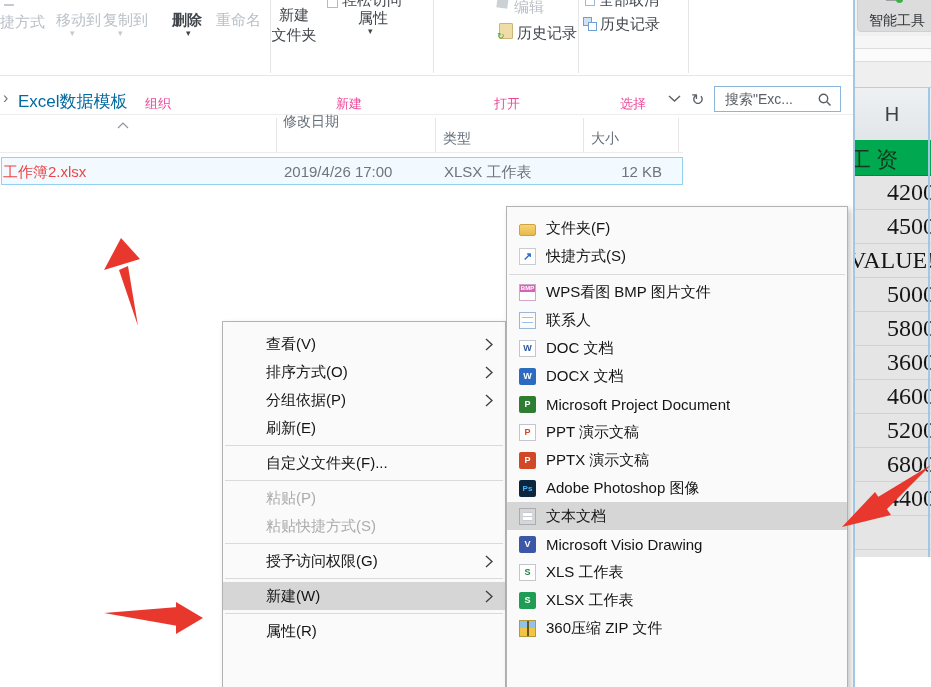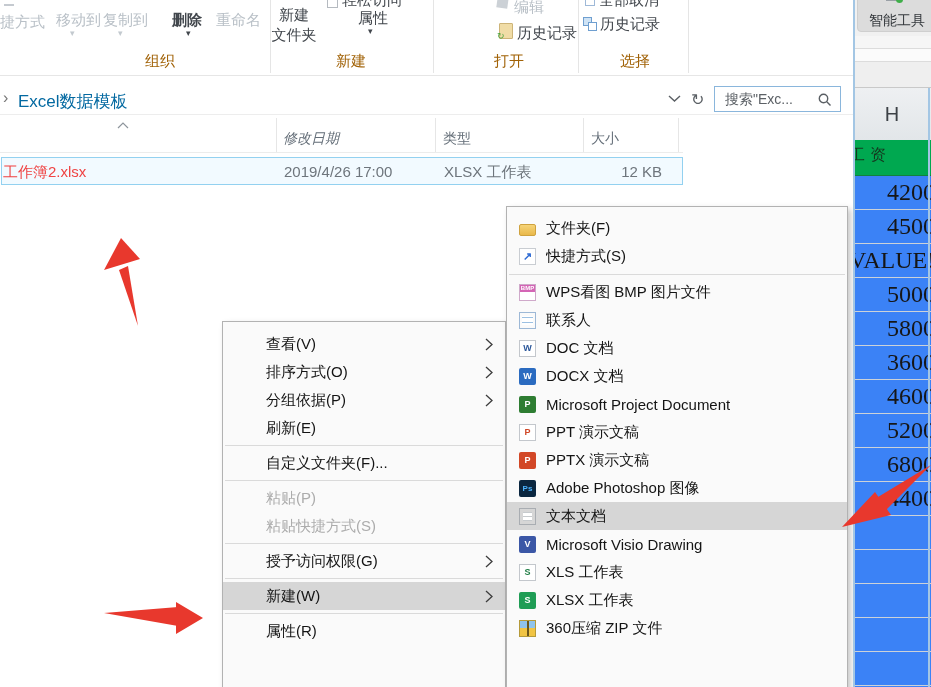--- a/index.html
+++ b/index.html
@@ -2,21 +2,21 @@
 <html><head>
 <meta charset="utf-8">
 <style>
   html,body{margin:0;padding:0;}
   body{font-family:"Liberation Sans",sans-serif;}
   .screen{position:relative;width:931px;height:687px;overflow:hidden;background:#fff;}
   .abs{position:absolute;}
   
   .rb-txt{font-size:15px;color:#41464c;white-space:nowrap;}
   .rb-dis{color:#b9c0c7;}
-  .rb-grp{font-size:15px;color:#a16207;}
+  .rb-grp{font-size:13px;color:#ec4899;margin-top:43px;}
   .vsep{width:1px;background:#e5e5e5;top:0;height:73px;}
   .caret{font-size:9px;color:#41464c;line-height:6px;}
   .caret.rb-dis{color:#c3c9cf;}
   .ribbon-bottom{left:0;top:75px;width:853px;height:1px;background:#e6e6e6;}
   
   .addr-txt{font-size:17px;color:#0369a1;}
   .srchbox{left:714px;top:86px;width:127px;height:26px;border:1px solid #8ab6dc;background:#fff;box-sizing:border-box;}
   .srchbox input{border:none;outline:none;width:96px;height:22px;margin:1px 0 0 8px;font-size:14px;color:#5c6166;font-family:"Liberation Sans",sans-serif;background:transparent;}
   .addr-bottom{left:0;top:114px;width:853px;height:1px;background:#ededed;}
   
@@ -54,21 +54,21 @@
   .ic-solid{border-radius:2px;color:#fff;font-size:9px;}
   .ic-docx{background:#2b6bc0;}
   .ic-project{background:#2e7d32;}
   .ic-pptx{background:#d24726;}
   .ic-visio{background:#3b57a6;}
   .ic-xlsx{background:#1f9d55;}
   .ic-ps{background:#0b2740;color:#4db4ff;font-size:8px;border-radius:2px;}
   .ic-text{background:#fff;border:1px solid #a9adb2;background-image:repeating-linear-gradient(to bottom,transparent 0 3px,#c6cacd 3px 4px);background-clip:content-box;padding:3px;}
   .ic-zip{border:1px solid #b59a3a;background:linear-gradient(to right,transparent 7px,#6b5619 7px,#6b5619 9px,transparent 9px),linear-gradient(#8fc3ec 0 7px,#f1c443 7px);}
   
-  .xl{left:853px;top:0;width:78px;height:687px;overflow:hidden;background:#3b82f6;}
+  .xl{left:853px;top:0;width:78px;height:557px;overflow:hidden;background:#e5e5e5;}
   .xl .band{left:0;width:78px;}
   .xl-num{font-family:"Liberation Serif",serif;font-size:24px;color:#161616;text-align:right;width:82px;left:0;line-height:33px;}
   .xl-row{left:0;width:78px;height:34px;border-bottom:1px solid #ccd2d8;box-sizing:border-box;}
   .blue-edge{background:#a3c6e4;}
   .smartbtn{left:4px;top:-16px;width:80px;height:48px;background:#dcdcdc;border:1px solid #cfcfcf;border-radius:4px;box-sizing:border-box;text-align:center;}
   .smartbtn .lbl{margin-top:27px;font-size:14px;color:#34383c;white-space:nowrap;display:inline-block;}
   .smartbtn .micon{position:absolute;left:28px;top:4px;width:15px;height:12px;border:1px solid #9aa0a6;background:#f4f4f4;box-sizing:border-box;}
   .smartbtn .micon em{position:absolute;right:-3px;bottom:-3px;width:7px;height:7px;border-radius:50%;background:#3fae49;}
 </style>
 </head>
@@ -135,21 +135,21 @@
     <svg style="position:absolute;right:8px;top:6px;" width="14" height="14">
         <circle cx="5.5" cy="5.5" r="4.2" fill="none" stroke="#5a5f64" stroke-width="1.4"></circle>
         <line x1="8.8" y1="8.8" x2="12.5" y2="12.5" stroke="#5a5f64" stroke-width="1.4"></line>
       </svg>
   </div>
   <div class="abs addr-bottom"></div>
 
   <svg class="abs" style="left:117px;top:122px;" width="12" height="7">
       <polyline points="1,6 6,1 11,6" fill="none" stroke="#8e959c" stroke-width="1.2"></polyline>
     </svg>
-  <span class="abs hdr-txt" style="left:283px;top:130px;font-style:italic;">修改日期</span>
+  <span class="abs hdr-txt" style="left:283px;top:113px;">修改日期</span>
   <span class="abs hdr-txt" style="left:443px;top:130px;">类型</span>
   <span class="abs hdr-txt" style="left:591px;top:130px;">大小</span>
   <div class="abs hdr-sep" style="left:276px;"></div>
   <div class="abs hdr-sep" style="left:435px;"></div>
   <div class="abs hdr-sep" style="left:583px;"></div>
   <div class="abs hdr-sep" style="left:678px;"></div>
   <div class="abs hdr-under"></div>
 
   <div class="abs filerow">
     <span class="abs fr-txt" style="left:1px;top:5px;">工作簿2.xlsx</span>
@@ -305,21 +305,21 @@
         </span>
       <span class="lbl">智能工具</span>
     </div>
     <div class="abs band" style="top:36px;height:13px;background:#f6f6f6;border-bottom:1px solid #dcdcdc;box-sizing:border-box;"></div>
     <div class="abs band" style="top:49px;height:13px;background:#fbfbfb;border-bottom:1px solid #dcdcdc;box-sizing:border-box;"></div>
     <div class="abs band" style="top:62px;height:26px;background:#efefef;border-bottom:1px solid #c9c9c9;box-sizing:border-box;"></div>
     <div class="abs band" style="top:88px;height:52px;background:linear-gradient(#eef0f2,#e2e6e9);text-align:center;font-size:20px;color:#3c4146;line-height:52px;">
       <span>H</span>
     </div>
     <div class="abs band" style="top:140px;height:36px;background:#00a850;border-bottom:1px solid #12813f;box-sizing:border-box;">
-      <span style="font-family:Liberation Mono, monospace;font-size:16px;color:#14381f;letter-spacing:5px;position:absolute;left:-4px;top:5px;white-space:nowrap;">工资</span>
+      <span style="font-family:Liberation Mono, monospace;font-size:22px;color:#14381f;letter-spacing:5px;position:absolute;left:-4px;top:5px;white-space:nowrap;">工资</span>
     </div>
     <div class="abs xl-row" style="top:176px;">
         <span class="abs xl-num">4200</span>
       </div>
     <div class="abs xl-row" style="top:210px;">
         <span class="abs xl-num">4500</span>
       </div>
     <div class="abs xl-row" style="top:244px;">
         <span class="abs xl-num" style="text-align:left;left:-4px;">VALUE!</span>
       </div>

